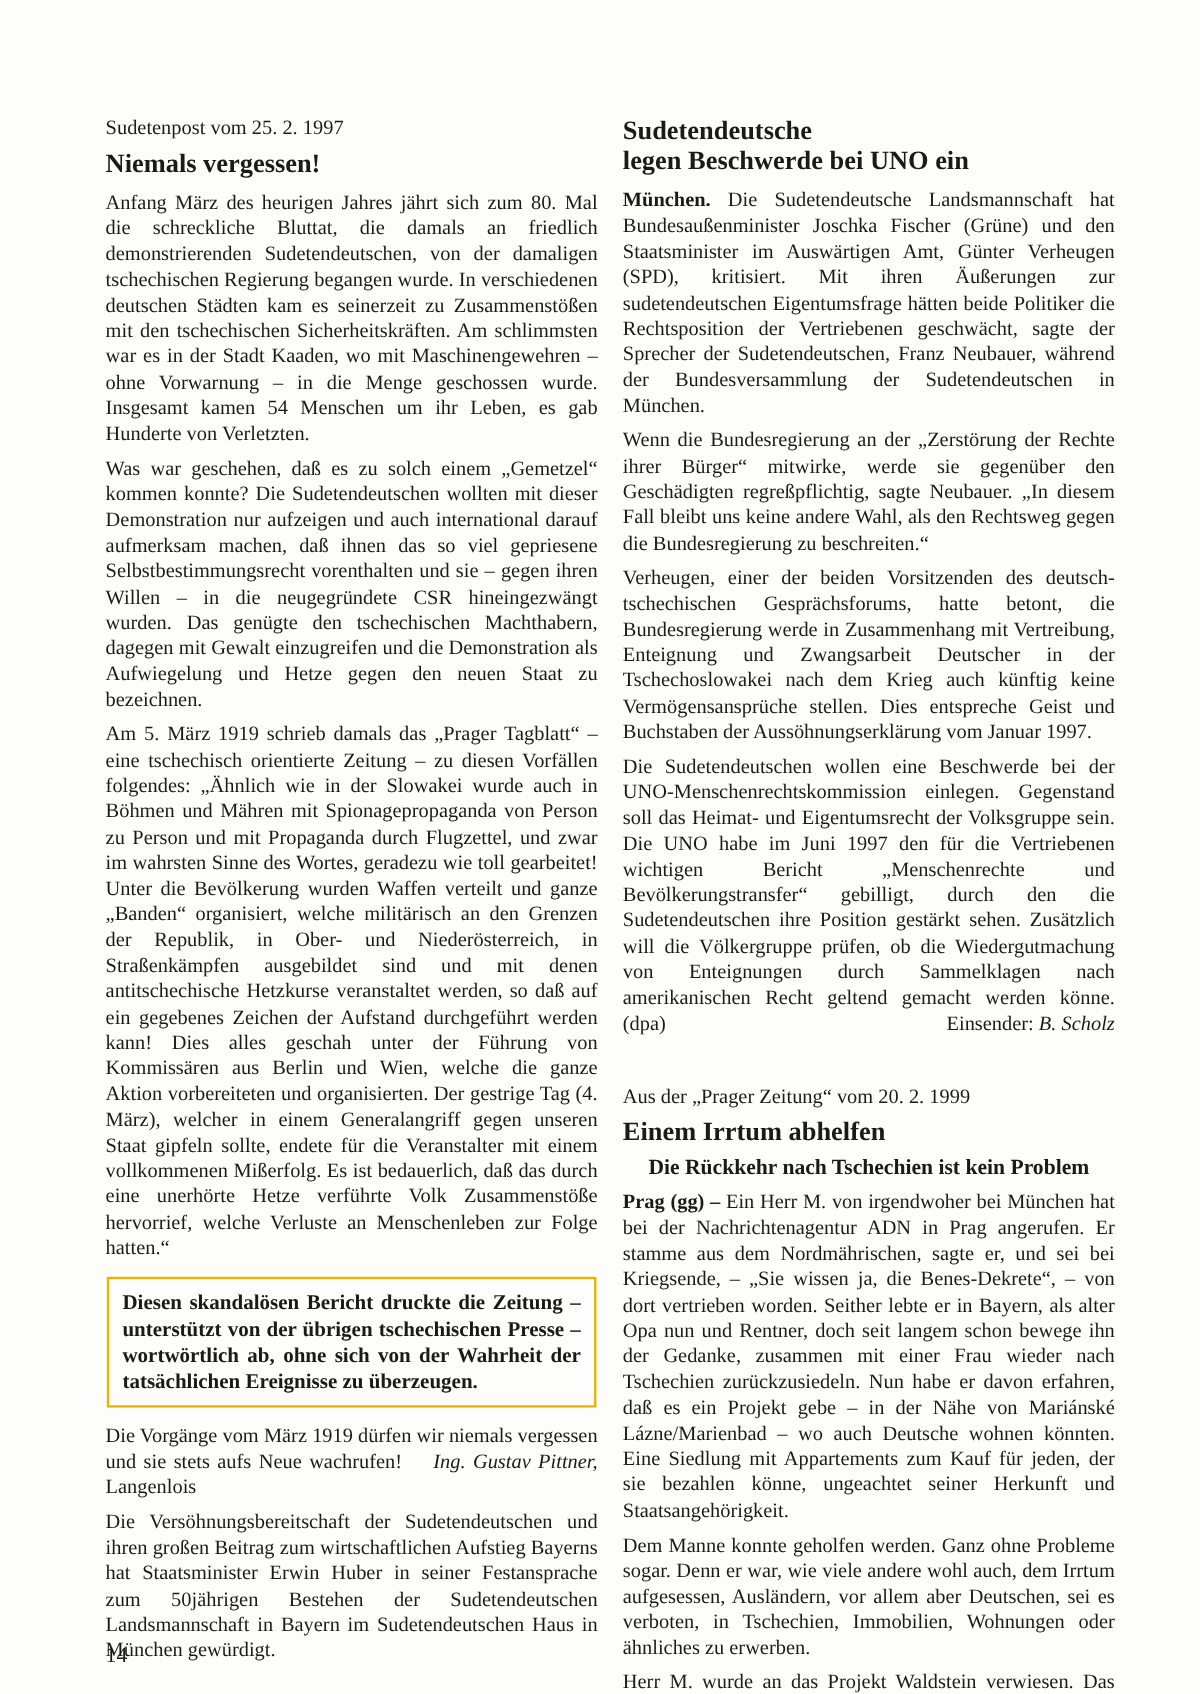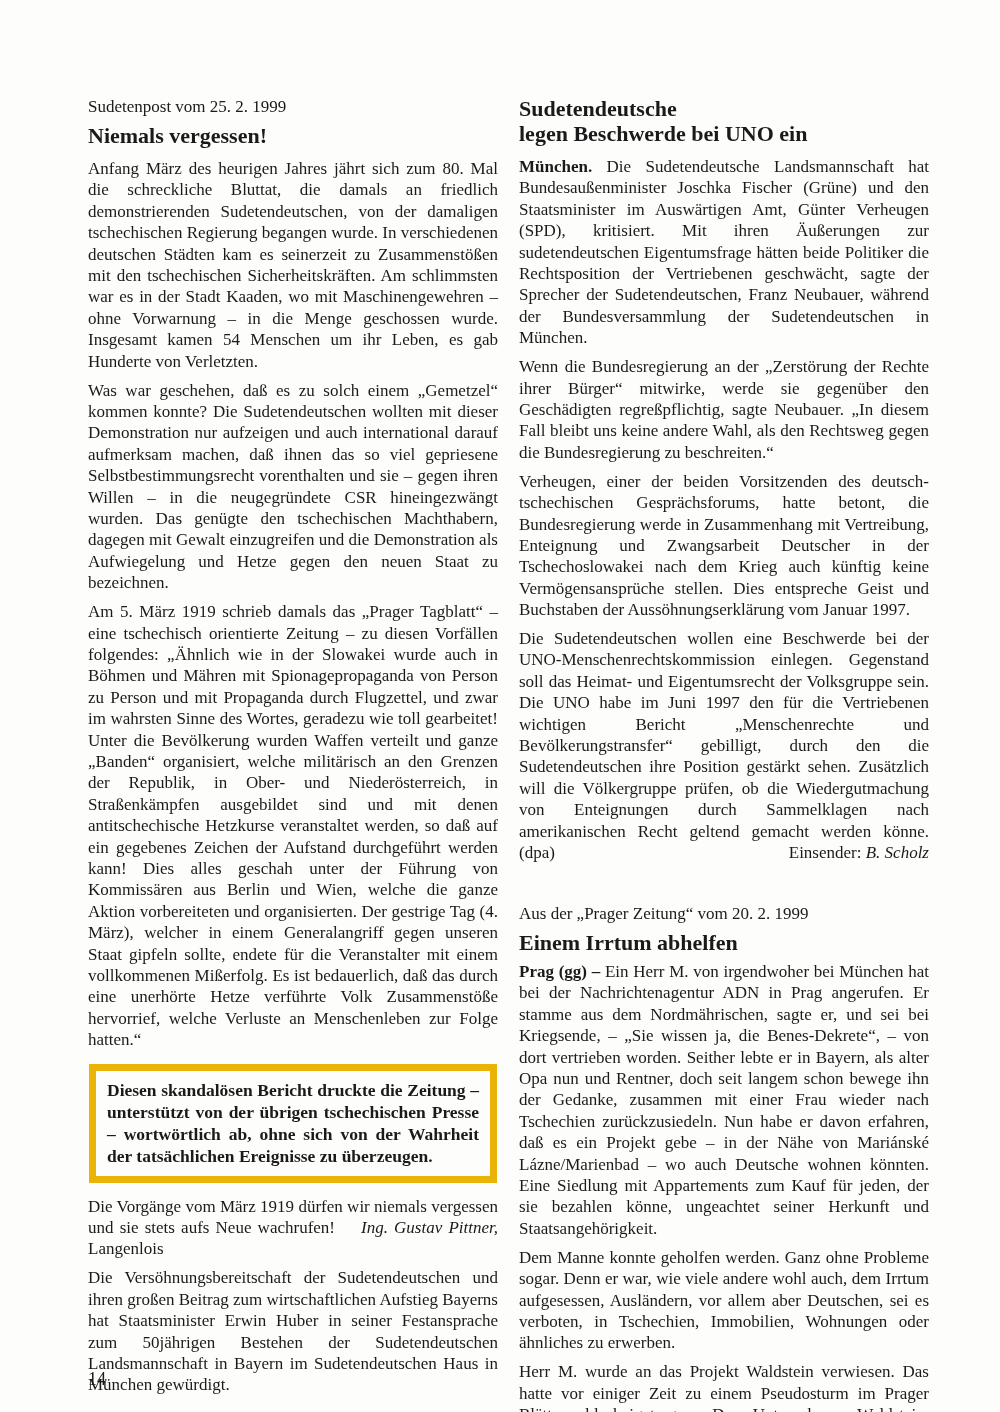--- a/index.html
+++ b/index.html
@@ -59,21 +59,21 @@
   }
   p.body-text {
     font-size: 17px;
     line-height: 21.4px;
     text-align: justify;
     margin: 0 0 7.5px 0;
   }
   p.body-text:last-child { margin-bottom: 0; }
   .lead-in { font-weight: bold; }
   .notice-box {
-    border: 7px solid #eab308;
+    border: 2px solid #eab308;
     margin: 13px 1px 13px 1px;
     padding: 8px 11px 9px 11px;
   }
   .notice-box p {
     font-size: 17.5px;
     line-height: 22px;
     font-weight: bold;
     text-align: justify;
     margin: 0;
   }
@@ -96,21 +96,21 @@
   }
 </style>
 </head>
 <body>
 
 <div class="page">
   <div class="columns">
 
     <div class="col">
 
-      <p class="source-line">Sudetenpost vom 25. 2. 1999</p>
+      <p class="source-line">Sudetenpost vom 25. 2. 1997</p>
 
       <h1 class="headline">Niemals vergessen!</h1>
 
       <p class="body-text">Anfang März des heurigen Jahres jährt sich zum 80. Mal die schreckliche Bluttat, die damals an friedlich demonstrierenden Sudetendeutschen, von der damaligen tschechischen Regierung begangen wurde. In verschiedenen deutschen Städten kam es seinerzeit zu Zusammenstößen mit den tschechischen Sicherheitskräften. Am schlimmsten war es in der Stadt Kaaden, wo mit Maschinengewehren – ohne Vorwarnung – in die Menge geschossen wurde. Insgesamt kamen 54 Menschen um ihr Leben, es gab Hunderte von Verletzten.</p>
       <p class="body-text">Was war geschehen, daß es zu solch einem „Gemetzel“ kommen konnte? Die Sudetendeutschen wollten mit dieser Demonstration nur aufzeigen und auch international darauf aufmerksam machen, daß ihnen das so viel gepriesene Selbstbestimmungsrecht vorenthalten und sie – gegen ihren Willen – in die neugegründete CSR hineingezwängt wurden. Das genügte den tschechischen Machthabern, dagegen mit Gewalt einzugreifen und die Demonstration als Aufwiegelung und Hetze gegen den neuen Staat zu bezeichnen.</p>
       <p class="body-text">Am 5. März 1919 schrieb damals das „Prager Tagblatt“ – eine tschechisch orientierte Zeitung – zu diesen Vorfällen folgendes: „Ähnlich wie in der Slowakei wurde auch in Böhmen und Mähren mit Spionagepropaganda von Person zu Person und mit Propaganda durch Flugzettel, und zwar im wahrsten Sinne des Wortes, geradezu wie toll gearbeitet! Unter die Bevölkerung wurden Waffen verteilt und ganze „Banden“ organisiert, welche militärisch an den Grenzen der Republik, in Ober- und Niederösterreich, in Straßenkämpfen ausgebildet sind und mit denen antitschechische Hetzkurse veranstaltet werden, so daß auf ein gegebenes Zeichen der Aufstand durchgeführt werden kann! Dies alles geschah unter der Führung von Kommissären aus Berlin und Wien, welche die ganze Aktion vorbereiteten und organisierten. Der gestrige Tag (4. März), welcher in einem Generalangriff gegen unseren Staat gipfeln sollte, endete für die Veranstalter mit einem vollkommenen Mißerfolg. Es ist bedauerlich, daß das durch eine unerhörte Hetze verführte Volk Zusammenstöße hervorrief, welche Verluste an Menschenleben zur Folge hatten.“</p>
 
       <div class="notice-box">
         <p>Diesen skandalösen Bericht druckte die Zeitung – unterstützt von der übrigen tschechischen Presse – wortwörtlich ab, ohne sich von der Wahrheit der tatsächlichen Ereignisse zu überzeugen.</p>
       </div>
@@ -135,20 +135,21 @@
       <p class="body-text">Verheugen, einer der beiden Vorsitzenden des deutsch-tschechischen Gesprächsforums, hatte betont, die Bundesregierung werde in Zusammenhang mit Vertreibung, Enteignung und Zwangsarbeit Deutscher in der Tschechoslowakei nach dem Krieg auch künftig keine Vermögensansprüche stellen. Dies entspreche Geist und Buchstaben der Aussöhnungserklärung vom Januar 1997.</p>
 
       <p class="body-text"><span>Die Sudetendeutschen wollen eine Beschwerde bei der UNO-Menschenrechtskommission einlegen. Gegenstand soll das Heimat- und Eigentumsrecht der Volksgruppe sein. Die UNO habe im Juni 1997 den für die Vertriebenen wichtigen Bericht „Menschenrechte und Bevölkerungstransfer“ gebilligt, durch den die Sudetendeutschen ihre Position gestärkt sehen. Zusätzlich will die Völkergruppe prüfen, ob die Wiedergutmachung von Enteignungen durch Sammelklagen nach amerikanischen Recht geltend gemacht werden könne. (dpa)</span><span class="einsender"><span>Einsender: </span><span class="author-italic">B. Scholz</span></span></p>
 
       <div class="section-gap"></div>
 
       <p class="source-line">Aus der „Prager Zeitung“ vom 20. 2. 1999</p>
 
       <h1 class="headline" style="margin-bottom:6px;">Einem Irrtum abhelfen</h1>
 
+      <p class="subtitle">Die Rückkehr nach Tschechien ist kein Problem</p>
 
       <p class="body-text"><b class="lead-in">Prag (gg) –</b><span> Ein Herr M. von irgendwoher bei München hat bei der Nachrichtenagentur ADN in Prag angerufen. Er stamme aus dem Nordmährischen, sagte er, und sei bei Kriegsende, – „Sie wissen ja, die Benes-Dekrete“, – von dort vertrieben worden. Seither lebte er in Bayern, als alter Opa nun und Rentner, doch seit langem schon bewege ihn der Gedanke, zusammen mit einer Frau wieder nach Tschechien zurückzusiedeln. Nun habe er davon erfahren, daß es ein Projekt gebe – in der Nähe von Mariánské Lázne/Marienbad – wo auch Deutsche wohnen könnten. Eine Siedlung mit Appartements zum Kauf für jeden, der sie bezahlen könne, ungeachtet seiner Herkunft und Staatsangehörigkeit.</span></p>
 
       <p class="body-text">Dem Manne konnte geholfen werden. Ganz ohne Probleme sogar. Denn er war, wie viele andere wohl auch, dem Irrtum aufgesessen, Ausländern, vor allem aber Deutschen, sei es verboten, in Tschechien, Immobilien, Wohnungen oder ähnliches zu erwerben.</p>
       <p class="body-text">Herr M. wurde an das Projekt Waldstein verwiesen. Das hatte vor einiger Zeit zu einem Pseudosturm im Prager Blätterwald beigetragen: Der Unternehmer Waldstein, besser – Carl Albrecht Waldstein-Wartenberg, direkter Nachkomme des Carl Albrecht von Wallenstein, Herzog von Friedland, Generalissimus im Dreißigjährigen Krieg, ermordet, wie bekannt, seinerzeit in Eger, dieser Waldstein also hat im Velká Hledsebe unweit von Mariánské Lázne begonnen, eine Siedlung zu gründen. 105 Wohnungen sollen dort gebaut werden, Luxusklasse, und da man dies in Böhmen weit preiswerter kann als zum Beispiel in Österreich, wo die altadelige Familie im Exil gelebt hatte, dürften die Preise auch moderat sein. Was man halt so darunter versteht – so um die 1500 Mark herum, pro Quadratmeter natürlich. Der Krach in den Medien ergab sich vor allem aus diesem Preis: Den</p>
     </div>
   </div>
 </div>
 
 <div class="page-number">14</div>

